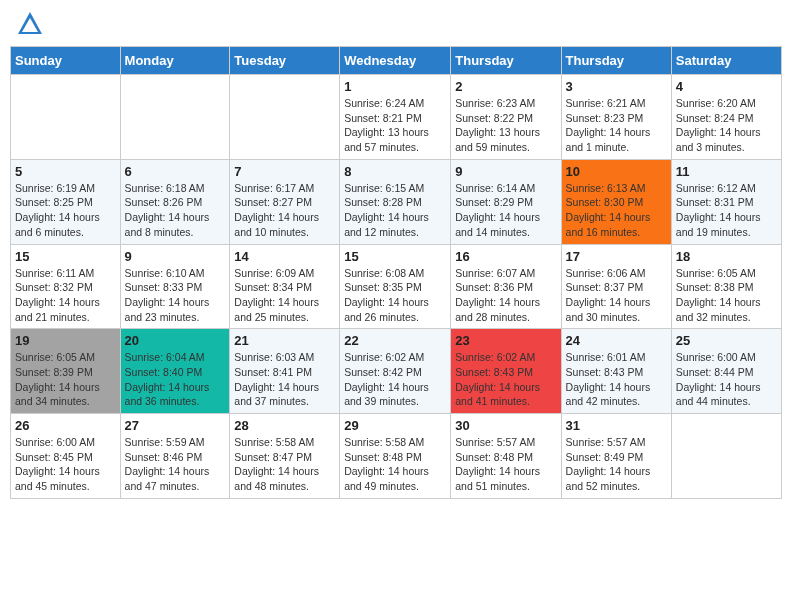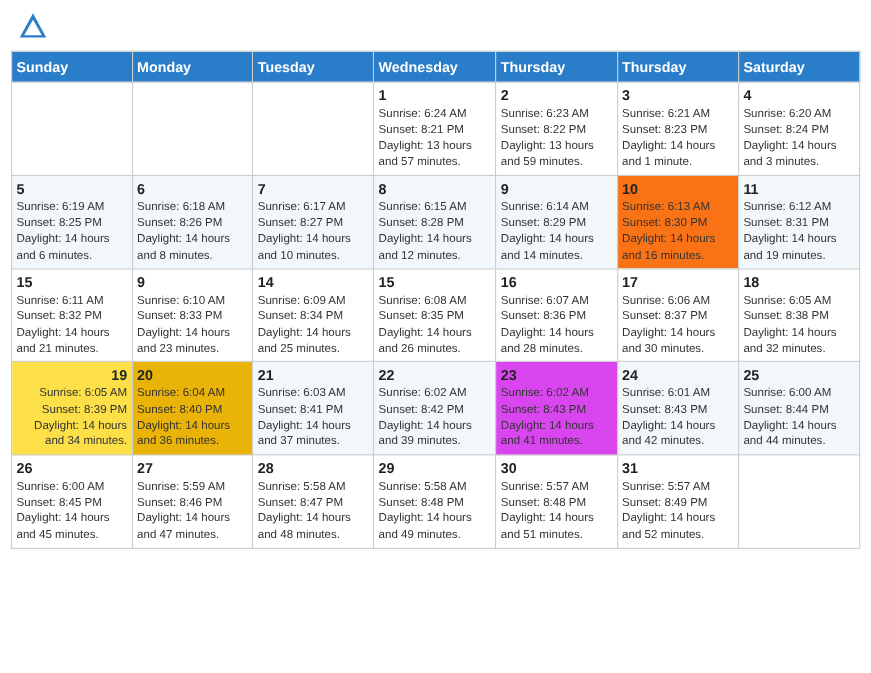--- a/index.html
+++ b/index.html
@@ -205,37 +205,37 @@
         <td>
           <div class="day-num">17</div>
           <div class="day-info">Sunrise: 6:06 AM<br>Sunset: 8:37 PM<br>Daylight: 14 hours<br>and 30 minutes.</div>
         </td>
         <td>
           <div class="day-num">18</div>
           <div class="day-info">Sunrise: 6:05 AM<br>Sunset: 8:38 PM<br>Daylight: 14 hours<br>and 32 minutes.</div>
         </td>
       </tr>
       <tr>
-        <td style="background: #fde047; text-align: right;">
+        <td style="background: #a3a3a3;">
           <div class="day-num">19</div>
           <div class="day-info">Sunrise: 6:05 AM<br>Sunset: 8:39 PM<br>Daylight: 14 hours<br>and 34 minutes.</div>
         </td>
-        <td style="background: #eab308; margin-top: 16px;">
+        <td style="background: #14b8a6; margin-top: 16px;">
           <div class="day-num">20</div>
           <div class="day-info">Sunrise: 6:04 AM<br>Sunset: 8:40 PM<br>Daylight: 14 hours<br>and 36 minutes.</div>
         </td>
         <td style="background: rgb(242, 247, 252); margin-top: 24px;">
           <div class="day-num">21</div>
           <div class="day-info">Sunrise: 6:03 AM<br>Sunset: 8:41 PM<br>Daylight: 14 hours<br>and 37 minutes.</div>
         </td>
         <td style="background: rgb(242, 247, 252);">
           <div class="day-num">22</div>
           <div class="day-info">Sunrise: 6:02 AM<br>Sunset: 8:42 PM<br>Daylight: 14 hours<br>and 39 minutes.</div>
         </td>
-        <td style="background: #d946ef;">
+        <td style="background: #ef4444;">
           <div class="day-num">23</div>
           <div class="day-info">Sunrise: 6:02 AM<br>Sunset: 8:43 PM<br>Daylight: 14 hours<br>and 41 minutes.</div>
         </td>
         <td style="background: rgb(242, 247, 252);">
           <div class="day-num">24</div>
           <div class="day-info">Sunrise: 6:01 AM<br>Sunset: 8:43 PM<br>Daylight: 14 hours<br>and 42 minutes.</div>
         </td>
         <td style="background: rgb(242, 247, 252);">
           <div class="day-num">25</div>
           <div class="day-info">Sunrise: 6:00 AM<br>Sunset: 8:44 PM<br>Daylight: 14 hours<br>and 44 minutes.</div>

